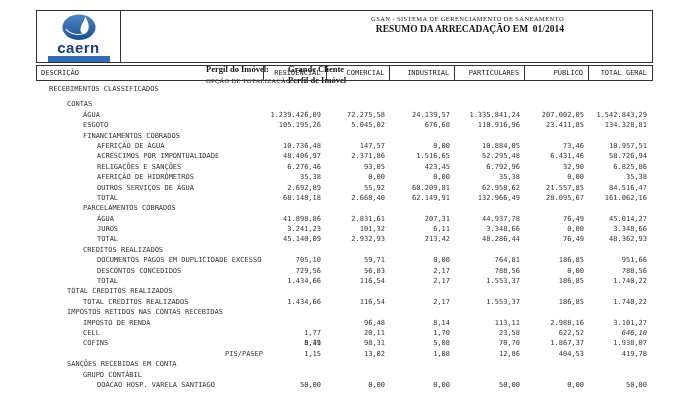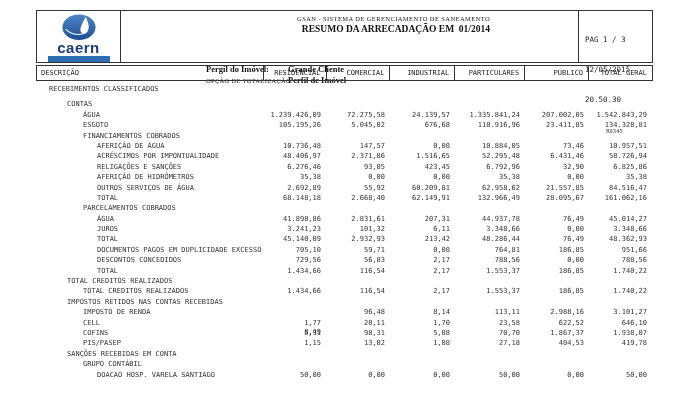--- a/index.html
+++ b/index.html
@@ -116,26 +116,20 @@
       <div class="sys-title">GSAN - SISTEMA DE GERENCIAMENTO DE SANEAMENTO</div>
       <div class="report-title">RESUMO DA ARRECADAÇÃO EM  01/2014</div>
       <div class="profile-row">
         <span class="hdr-lbl">Pergil do Imóvel:</span><span class="hdr-val">Grande Cliente</span>
       </div>
       <div class="opt-row">
         <span class="hdr-lbl small">OPÇÃO DE TOTALIZAÇÃO:</span><span class="hdr-val">Perfil de Imóvel</span>
       </div>
     </div>
 
-    <div class="pag-cell">
-      <div>PAG 1 / 3</div>
-      <div>12/05/2015</div>
-      <div>20.50.30</div>
-      <div class="rcode">R0345</div>
-    </div>
   </div>
 
   <div class="thead" id="thead">
       <div class="th desc" style="width: 227px;">DESCRIÇÃO</div>
       <div class="th" style="width: 63px;">RESIDENCIAL</div>
       <div class="th" style="width: 64px;">COMERCIAL</div>
       <div class="th" style="width: 65px;">INDUSTRIAL</div>
       <div class="th" style="width: 70px;">PARTICULARES</div>
       <div class="th" style="width: 64px;">PÚBLICO</div>
       <div class="th" style="width: 63px;">TOTAL GERAL</div>
@@ -271,20 +265,29 @@
       <div class="trow">
         <div class="td desc" style="width: 227px; padding-left: 61px;">TOTAL</div>
         <div class="td num" style="width: 63px;">45.140,09</div>
         <div class="td num" style="width: 64px;">2.932,93</div>
         <div class="td num" style="width: 65px;">213,42</div>
         <div class="td num" style="width: 70px;">48.286,44</div>
         <div class="td num" style="width: 64px;">76,49</div>
         <div class="td num" style="width: 63px;">48.362,93</div>
       </div>
       <div class="trow">
+        <div class="td desc" style="width: 227px; padding-left: 47px;">CREDITOS REALIZADOS</div>
+        <div class="td num" style="width: 63px;"></div>
+        <div class="td num" style="width: 64px;"></div>
+        <div class="td num" style="width: 65px;"></div>
+        <div class="td num" style="width: 70px;"></div>
+        <div class="td num" style="width: 64px;"></div>
+        <div class="td num" style="width: 63px;"></div>
+      </div>
+      <div class="trow">
         <div class="td desc" style="width: 227px; padding-left: 61px;">DOCUMENTOS PAGOS EM DUPLICIDADE EXCESSO</div>
         <div class="td num" style="width: 63px;">705,10</div>
         <div class="td num" style="width: 64px;">59,71</div>
         <div class="td num" style="width: 65px;">0,00</div>
         <div class="td num" style="width: 70px;">764,81</div>
         <div class="td num" style="width: 64px;">186,85</div>
         <div class="td num" style="width: 63px;">951,66</div>
       </div>
       <div class="trow">
         <div class="td desc" style="width: 227px; padding-left: 61px;">DESCONTOS CONCEDIDOS</div>
@@ -340,37 +343,37 @@
         <div class="td num" style="width: 64px;">2.988,16</div>
         <div class="td num" style="width: 63px;">3.101,27</div>
       </div>
       <div class="trow">
         <div class="td desc" style="width: 227px; padding-left: 47px;">CELL</div>
         <div class="td num" style="width: 63px;">1,77</div>
         <div class="td num" style="width: 64px;">20,11</div>
         <div class="td num" style="width: 65px;">1,70</div>
         <div class="td num" style="width: 70px;">23,58</div>
         <div class="td num" style="width: 64px;">622,52</div>
-        <div class="td num" style="width: 63px;">646,10</div>
+        <div class="td num" style="width: 63px; font-style: italic;">646,10</div>
       </div>
       <div class="trow">
         <div class="td desc" style="width: 227px; padding-left: 47px;">COFINS</div>
         <div class="td num" style="width: 63px;">5,31</div>
         <div class="td num" style="width: 64px;">98,31</div>
         <div class="td num" style="width: 65px;">5,08</div>
         <div class="td num" style="width: 70px;">70,70</div>
         <div class="td num" style="width: 64px;">1.867,37</div>
         <div class="td num" style="width: 63px;">1.938,07</div>
       </div>
       <div class="trow">
-        <div class="td desc" style="width: 227px; padding-left: 47px;">PIS/PASEP</div>
+        <div class="td desc" style="width: 227px; padding-left: 47px; text-align: right;">PIS/PASEP</div>
         <div class="td num" style="width: 63px;">1,15</div>
         <div class="td num" style="width: 64px;">13,02</div>
         <div class="td num" style="width: 65px;">1,08</div>
-        <div class="td num" style="width: 70px;">27,18</div>
+        <div class="td num" style="width: 70px;">12,86</div>
         <div class="td num" style="width: 64px;">404,53</div>
         <div class="td num" style="width: 63px;">419,78</div>
       </div>
       <div class="trow">
         <div class="td desc" style="width: 227px; padding-left: 31px;">SANÇÕES RECEBIDAS EM CONTA</div>
         <div class="td num" style="width: 63px;"></div>
         <div class="td num" style="width: 64px;"></div>
         <div class="td num" style="width: 65px;"></div>
         <div class="td num" style="width: 70px;"></div>
         <div class="td num" style="width: 64px;"></div>

